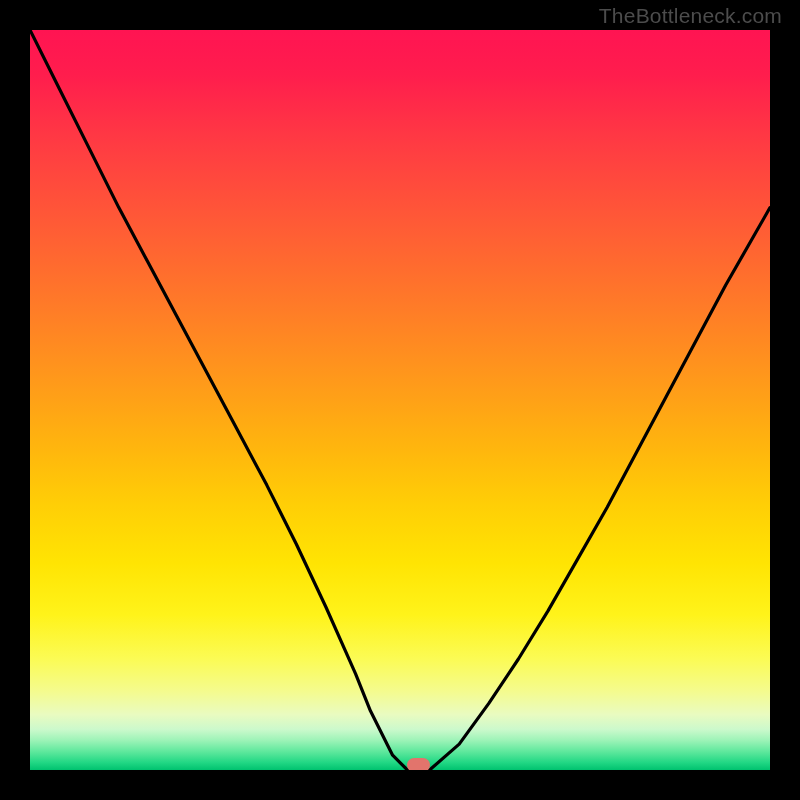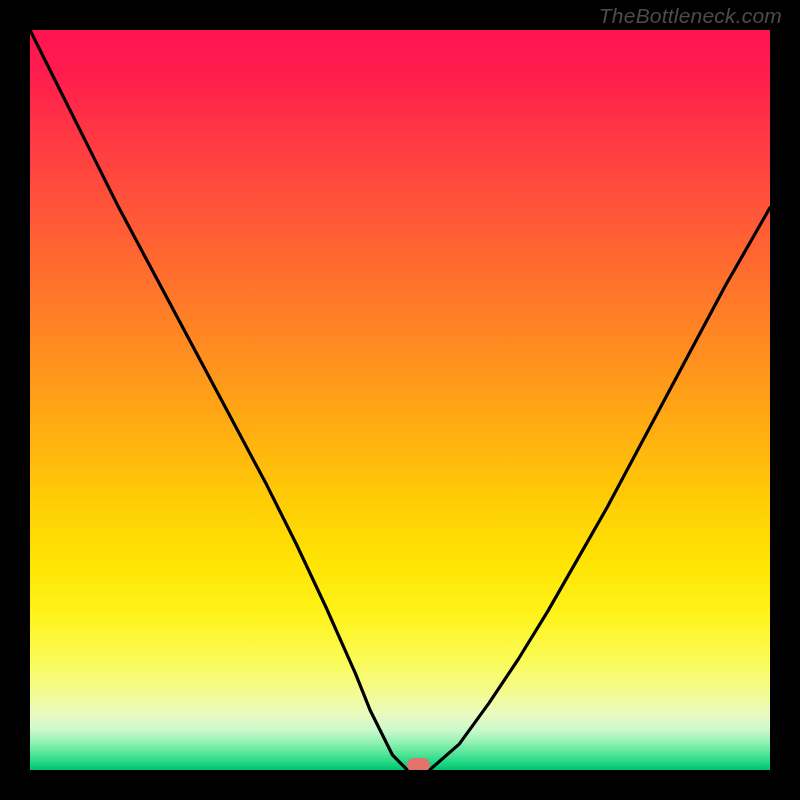--- a/index.html
+++ b/index.html
@@ -9,21 +9,20 @@
     height: 800px;
     background: #000;
     overflow: hidden;
     font-family: Arial, Helvetica, sans-serif;
   }
   .stage {
     position: relative;
     width: 800px;
     height: 708px;
     background: #000;
-    font-style: italic;
   }
   .watermark {
     position: absolute;
     top: 4px;
     right: 18px;
     color: #4c4c4c;
     font-size: 21px;
     font-weight: 400;
     letter-spacing: 0.2px;
     z-index: 5;

